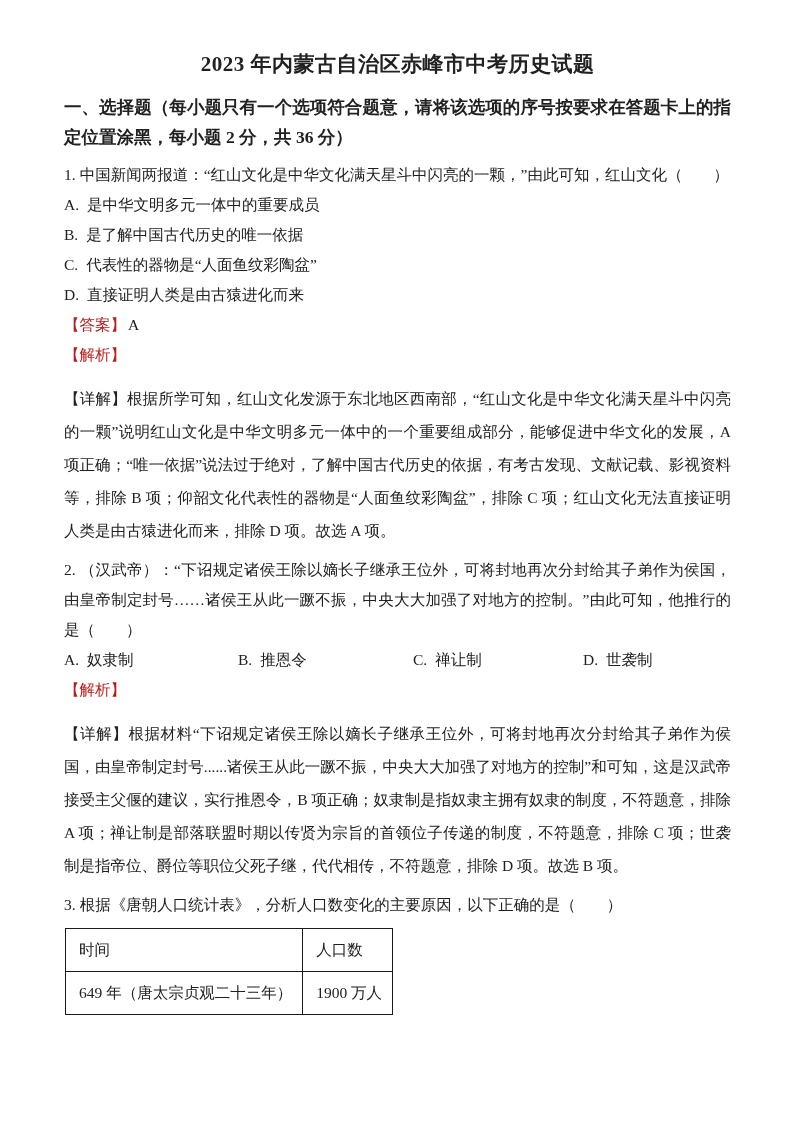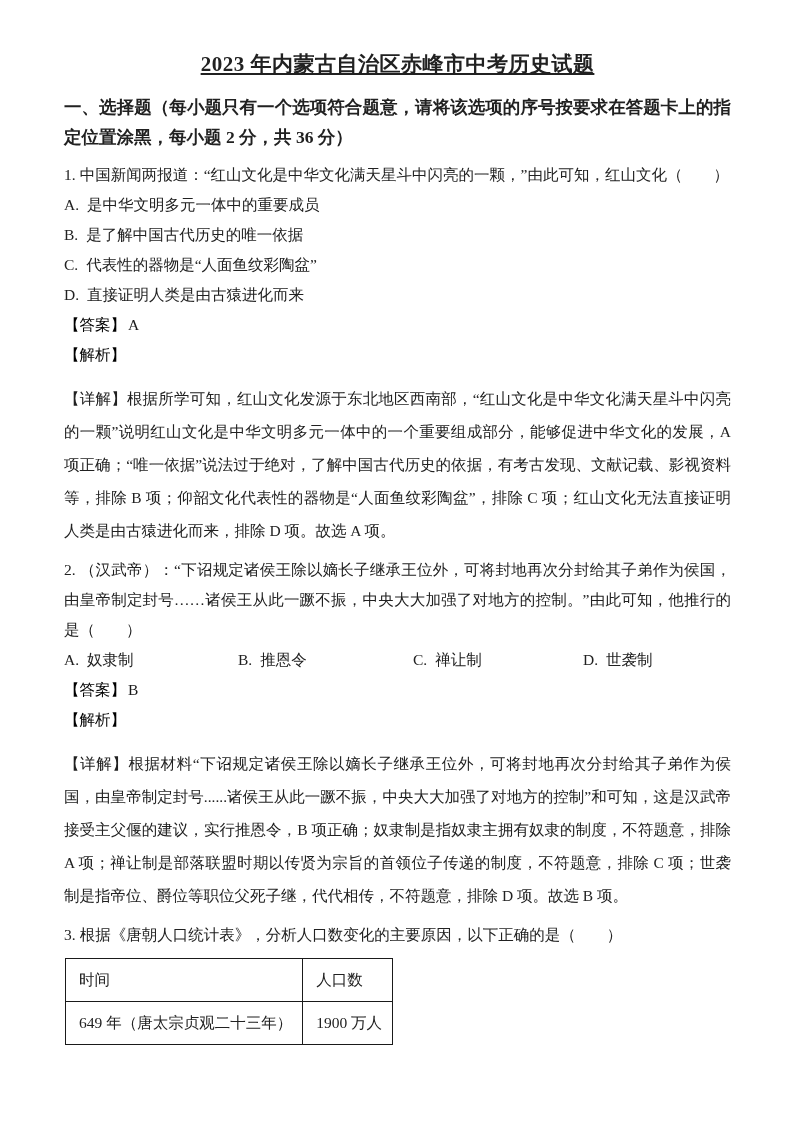--- a/index.html
+++ b/index.html
@@ -13,21 +13,20 @@
   .page {
     width: 793px; height: 1122px;
     padding: 50px 62px 0 64px;
     background: #ffffff;
   }
   .doc-title {
     font-size: 21px; font-weight: 700;
     text-align: center;
     margin-bottom: 14px;
     letter-spacing: 0.5px;
-    text-decoration: underline;
   }
   .section-heading {
     font-size: 17.5px; font-weight: 700;
     line-height: 30px;
     text-align: justify;
   }
   .line {
     font-size: 15.5px;
     line-height: 30px;
   }
@@ -35,21 +34,21 @@
   .qnum { margin-right: 4px; }
   .opt-label { margin-right: 8px; }
   .options-row {
     display: flex;
     font-size: 15.5px; line-height: 30px; gap: 8px;
   }
   .options-row .opt { display: inline-block; }
   .options-row .opt:nth-child(1) { width: 166px; }
   .options-row .opt:nth-child(2) { width: 167px; }
   .options-row .opt:nth-child(3) { width: 162px; }
-  .blue-label { color: #000000; }
+  .blue-label { color: #b91c1c; }
   .answer-value { color: #1a1a1a; margin-left: 2px; }
   .detail-para {
     font-size: 15.5px;
     line-height: 33px;
     text-align: justify;
     margin-top: 12px;
   }
   .detail-label { font-weight: 400; }
   .q-block { margin-top: 8px; }
   .q-table {
@@ -89,21 +88,20 @@
   </div>
 
   <div class="q-block">
     <p class="line stem"><span class="qnum">2.</span><span>（汉武帝）：“下诏规定诸侯王除以嫡长子继承王位外，可将封地再次分封给其子弟作为侯国，由皇帝制定封号……诸侯王从此一蹶不振，中央大大加强了对地方的控制。”由此可知，他推行的是（　　）</span></p>
     <div class="options-row">
       <span class="opt"><span class="opt-label">A.</span><span>奴隶制</span></span>
       <span class="opt"><span class="opt-label">B.</span><span>推恩令</span></span>
       <span class="opt"><span class="opt-label">C.</span><span>禅让制</span></span>
       <span class="opt"><span class="opt-label">D.</span><span>世袭制</span></span>
     </div>
-    <p class="line"><span class="blue-label">【答案】</span><span class="answer-value">B</span></p>
     <p class="line"><span class="blue-label">【解析】</span></p>
     <p class="detail-para"><span class="detail-label">【详解】</span><span>根据材料“下诏规定诸侯王除以嫡长子继承王位外，可将封地再次分封给其子弟作为侯国，由皇帝制定封号......诸侯王从此一蹶不振，中央大大加强了对地方的控制”和可知，这是汉武帝接受主父偃的建议，实行推恩令，B 项正确；奴隶制是指奴隶主拥有奴隶的制度，不符题意，排除 A 项；禅让制是部落联盟时期以传贤为宗旨的首领位子传递的制度，不符题意，排除 C 项；世袭制是指帝位、爵位等职位父死子继，代代相传，不符题意，排除 D 项。故选 B 项。</span></p>
   </div>
 
   <div class="q-block">
     <p class="line stem"><span class="qnum">3.</span><span>根据《唐朝人口统计表》，分析人口数变化的主要原因，以下正确的是（　　）</span></p>
     <table class="q-table">
       <tbody>
         <tr>
           <td class="col-time">时间</td>

